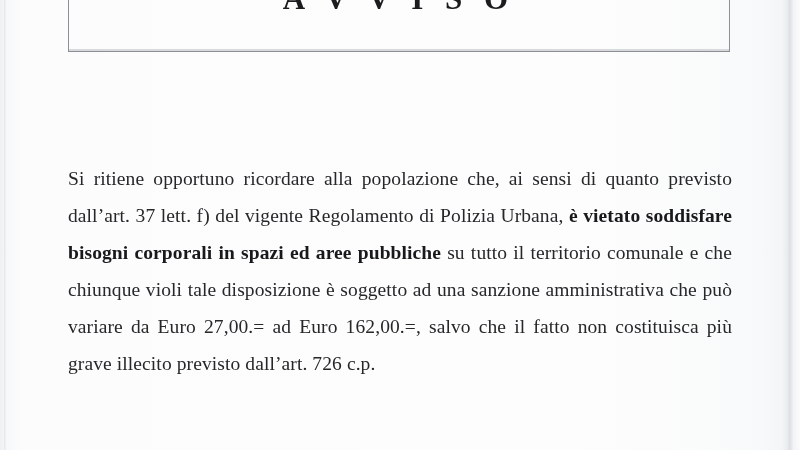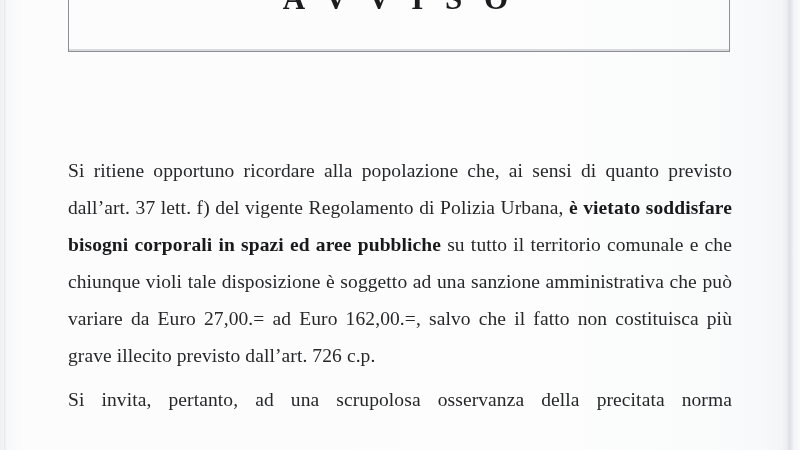--- a/index.html
+++ b/index.html
@@ -82,21 +82,21 @@
     letter-spacing: 7px;
     color: #1c1c1e;
     font-family: "Liberation Serif", serif;
     white-space: nowrap;
   }
 
   
   #body-copy {
     position: absolute;
     left: 68px;
-    top: 152px;
+    top: 160px;
     width: 664px;
     color: #25262a;
   }
 
   p.para {
     margin: 0;
     text-align: justify;
     text-justify: inter-word;
     font-size: 19.5px;
     line-height: 37px;
@@ -131,17 +131,16 @@
 
   <div id="title-box">
     <div id="title-box-inner-shade"></div>
   </div>
 
   <div id="doc-title">A V V I S O</div>
 
   <div id="body-copy">
     <div id="ink">
       <p class="para"><span>Si ritiene opportuno ricordare alla popolazione che, ai sensi di quanto previsto dall’art. 37 lett. f) del vigente Regolamento di Polizia Urbana, </span><b class="emph">è vietato soddisfare bisogni corporali in spazi ed aree pubbliche</b><span> su tutto il territorio comunale e che chiunque violi tale disposizione è soggetto ad una sanzione amministrativa che può variare da Euro 27,00.= ad Euro 162,00.=, salvo che il fatto non costituisca più grave illecito previsto dall’art. 726 c.p.</span></p>
-      <p class="para stretch-last"><span>Si invita, pertanto, ad una scrupolosa osservanza della precitata norma</span></p>
     </div>
   </div>
 
 </div>
 
 </body></html>

